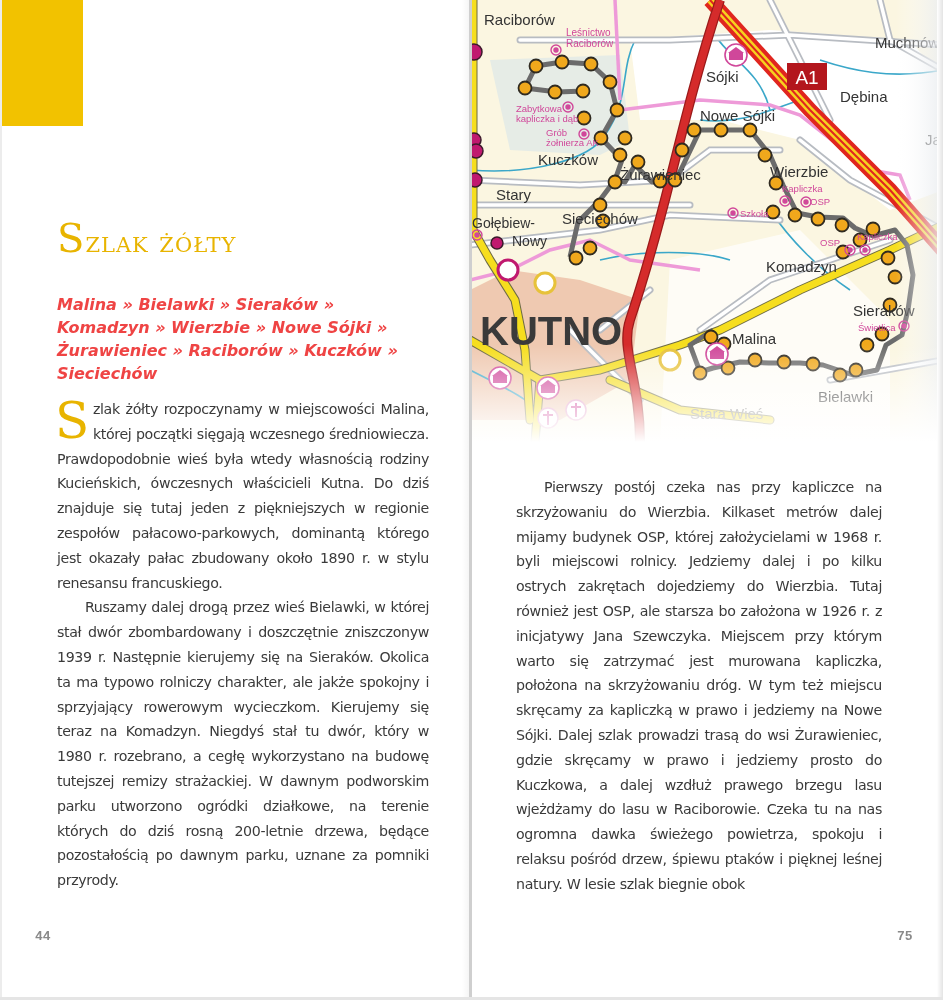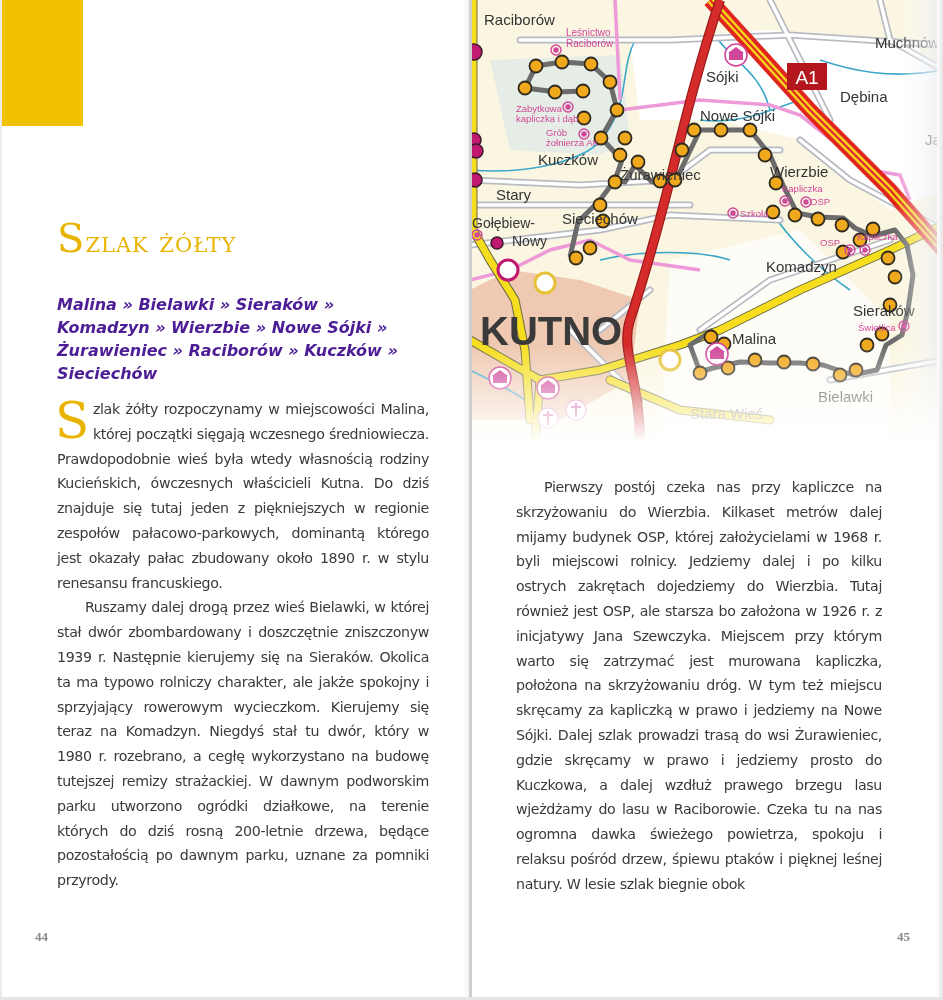--- a/index.html
+++ b/index.html
@@ -17,33 +17,33 @@
 
   .yellow-block { position:absolute; left:0; top:0; width:83px; height:126px; background:#f2c200; }
 
   .title { position:absolute; left:57px; top:218px; margin:0;
            font-family:"DejaVu Serif", serif; color:#e8b400; font-weight:normal;
            font-size:30px; letter-spacing:1px; font-variant:small-caps; line-height:1; }
   .title .cap { font-size:40px; }
 
   .route { position:absolute; left:57px; top:293px; width:375px; margin:0;
            font-family:"DejaVu Sans", sans-serif; font-style:italic; font-weight:bold;
-           font-size:16px; line-height:23px; color:#4c1d95; }
+           font-size:16px; line-height:23px; color:#ef4444; }
 
   .body-text { position:absolute; font-family:"DejaVu Sans", sans-serif; font-weight:normal;
                font-size:14.2px; line-height:24.8px; color:#3a3a3a; text-align:justify;
                letter-spacing:-0.35px; }
   .left-text { left:57px; top:397px; width:372px; }
   .right-text { left:516px; top:475px; width:366px; }
   .body-text p { margin:0; }
   .indent { text-indent:28px; }
   .dropcap { float:left; font-family:"DejaVu Serif", serif; color:#e8b400;
              font-size:50px; line-height:42px; margin:3px 4px 0 -2px; }
 
-  .page-num { position:absolute; top:929px; font-family:Liberation Serif, serif; font-weight:bold;
+  .page-num { position:absolute; top:929px; font-family:Liberation Mono, monospace; font-weight:bold;
               font-size:13px; color:#8a8a8a; }
   .page-num.left { left:35px; }
   .page-num.right { left:897px; }
 
   .map { position:absolute; left:470px; top:0; width:473px; height:442px; overflow:hidden; }
   .map svg { display:block; }
   .map-label { font-family:"Liberation Sans", sans-serif; fill:#333; }
   .poi-label { font-family:"Liberation Sans", sans-serif; fill:#d0479a; }
 </style>
 </head>
@@ -58,21 +58,21 @@
 
   <div class="body-text left-text">
     <p><span class="dropcap">S</span><span>zlak żółty rozpoczynamy w miejscowości Malina, której początki sięgają wczesnego średniowiecza. Prawdopodobnie wieś była wtedy własnością rodziny Kucieńskich, ówczesnych właścicieli Kutna. Do dziś znajduje się tutaj jeden z piękniejszych w regionie zespołów pałacowo-parkowych, dominantą którego jest okazały pałac zbudowany około 1890 r. w stylu renesansu francuskiego.</span></p>
     <p class="indent">Ruszamy dalej drogą przez wieś Bielawki, w której stał dwór zbombardowany i doszczętnie zniszczonyw 1939 r. Następnie kierujemy się na Sieraków. Okolica ta ma typowo rolniczy charakter, ale jakże spokojny i sprzyjający rowerowym wycieczkom. Kierujemy się teraz na Komadzyn.  Niegdyś stał tu dwór, który w 1980 r. rozebrano, a cegłę wykorzystano na budowę tutejszej remizy strażackiej. W dawnym podworskim parku utworzono ogródki działkowe, na terenie których do dziś rosną 200-letnie drzewa, będące pozostałością po dawnym parku, uznane za pomniki przyrody.</p>
   </div>
 
   <div class="page-num left">44</div>
 </div>
 
 <div class="page page-right">
-  <div class="page-num right" style="left:427px;">45</div>
+  <div class="page-num right" style="left:427px;">75</div>
 </div>
 
 <div class="body-text right-text">
   <p class="indent">Pierwszy postój czeka nas przy kapliczce na skrzyżowaniu do Wierzbia. Kilkaset metrów dalej mijamy budynek OSP, której założycielami w 1968 r. byli miejscowi rolnicy. Jedziemy dalej i po kilku ostrych zakrętach dojedziemy do Wierzbia. Tutaj również jest OSP, ale starsza bo założona w 1926 r. z inicjatywy Jana Szewczyka. Miejscem przy którym warto się zatrzymać jest murowana kapliczka, położona na skrzyżowaniu dróg. W tym też miejscu skręcamy za kapliczką w prawo i jedziemy na Nowe Sójki. Dalej szlak prowadzi trasą do wsi Żurawieniec, gdzie skręcamy w prawo i jedziemy prosto do Kuczkowa, a dalej wzdłuż prawego brzegu lasu wjeżdżamy do lasu w Raciborowie. Czeka tu na nas ogromna dawka świeżego powietrza, spokoju i relaksu pośród drzew, śpiewu ptaków i pięknej leśnej natury. W lesie szlak biegnie obok</p>
 </div>
 
 <div class="map">
   <svg width="473" height="442" viewBox="0 0 473 442" xmlns="http://www.w3.org/2000/svg">
     <defs>
       <linearGradient id="fadeBottom" x1="0" y1="0" x2="0" y2="1">

